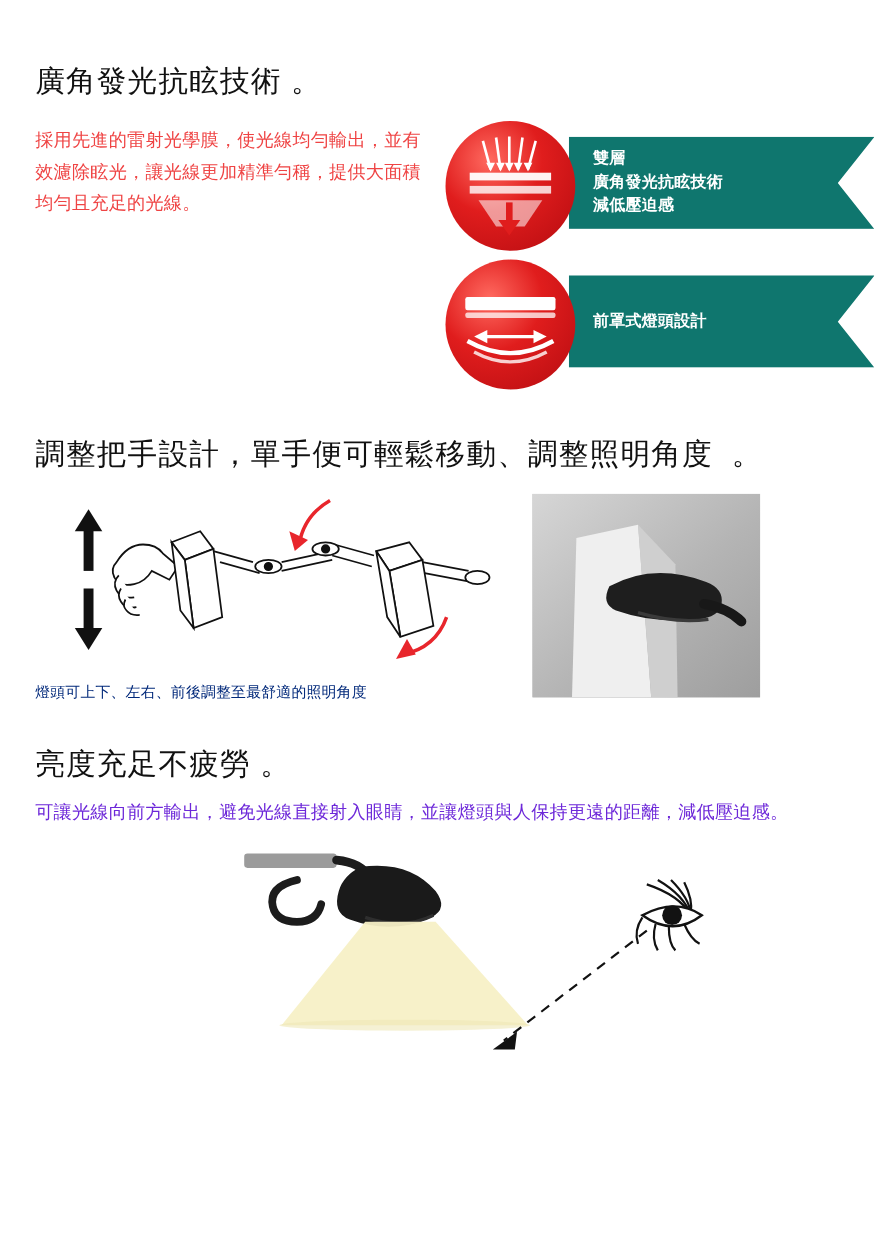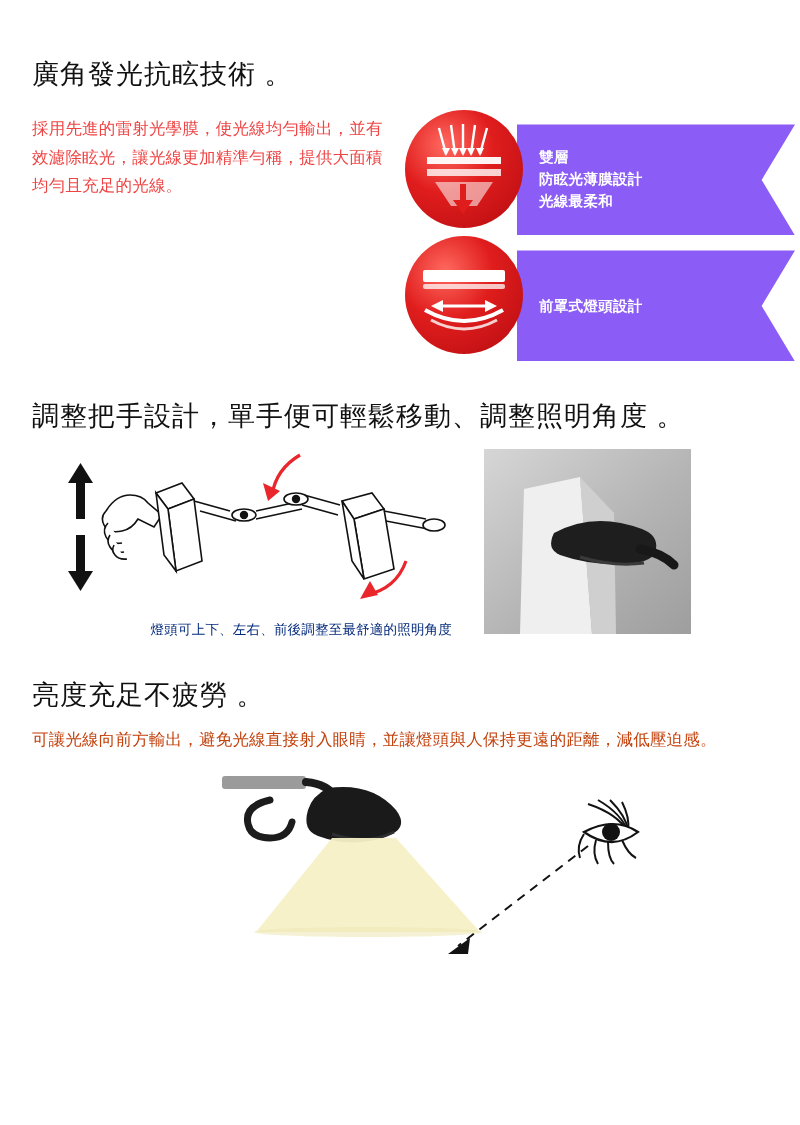--- a/index.html
+++ b/index.html
@@ -58,22 +58,22 @@
   .badge-row {
     position: relative;
     height: 120px;
     margin-bottom: 6px;
   }
   .badge-banner {
     position: absolute;
     left: 112px;
     top: 14px;
     width: 278px;
-    height: 111px;
-    background: #8b5cf6;
+    height: 84px;
+    background: #0f766e;
     clip-path: polygon(0 0, 100% 0, 88% 50%, 100% 100%, 0 100%);
     display: flex;
     flex-direction: column;
     justify-content: center;
     padding-left: 22px;
     box-sizing: border-box;
     color: #ffffff;
     font-size: 14.5px;
     line-height: 1.42;
     font-weight: 700;
@@ -90,39 +90,40 @@
     height: 118px;
     border-radius: 50%;
     background: radial-gradient(circle at 34% 30%, #ff6a60 0%, #e01d1d 42%, #b50b10 100%);
     overflow: hidden;
   }
   .badge-circle svg { display: block; }
 
   
   .sec2 {
     padding-top: 38px;
+    font-family: Liberation Mono, monospace;
   }
   .sec2 .h-title { margin-bottom: 16px; }
   .sec2-body {
     display: flex;
     align-items: flex-start;
   }
   .sec2-left {
     width: 420px;
   }
   .draw-box {
     width: 400px;
     height: 160px;
     margin-left: 22px;
     position: relative;
   }
   .caption {
     color: #00287a;
     font-size: 13.5px;
-    text-align: right;
+    text-align: left;
     margin-top: 12px;
     width: 420px;
     letter-spacing: 0.2px;
   }
   .sec2-right {
     margin-left: 10px;
     width: 300px;
   }
   .photo {
     width: 207px;
@@ -135,21 +136,21 @@
 
   
   .sec3 {
     padding-top: 40px;
   }
   .sec3 .h-title { margin-bottom: 14px; }
   .sec3-text {
     font-size: 16.5px;
     line-height: 1.72;
     letter-spacing: 0.2px;
-    color: #c2410c;
+    color: #6d28d9;
   }
   .sec3-figure {
     position: relative;
     width: 764px;
     height: 205px;
     margin-top: 14px;
   }
   .sec3-caption {
     color: #00287a;
     font-size: 13.5px;
@@ -167,22 +168,22 @@
     <h1 class="h-title">廣角發光抗眩技術 。</h1>
 
     <div class="sec1-body">
       <div class="sec1-text">採用先進的雷射光學膜，使光線均勻輸出，並有效濾除眩光，讓光線更加精準勻稱，提供大面積均勻且充足的光線。</div>
 
       <div class="sec1-graphics">
 
         <div class="badge-row">
           <div class="badge-banner two-line">
             <div>雙層</div>
-            <div>防眩光薄膜設計</div>
-            <div>光線最柔和</div>
+            <div>廣角發光抗眩技術</div>
+            <div>減低壓迫感</div>
           </div>
           <div class="badge-circle">
             <svg width="118" height="118" viewBox="0 0 118 118">
 
               <g stroke="#ffffff" stroke-width="2.4" fill="none">
                 <path d="M34 18 L41 44"></path>
                 <path d="M46 15 L50 44"></path>
                 <path d="M58 14 L58 44"></path>
                 <path d="M70 15 L66 44"></path>
                 <path d="M82 18 L75 44"></path>

